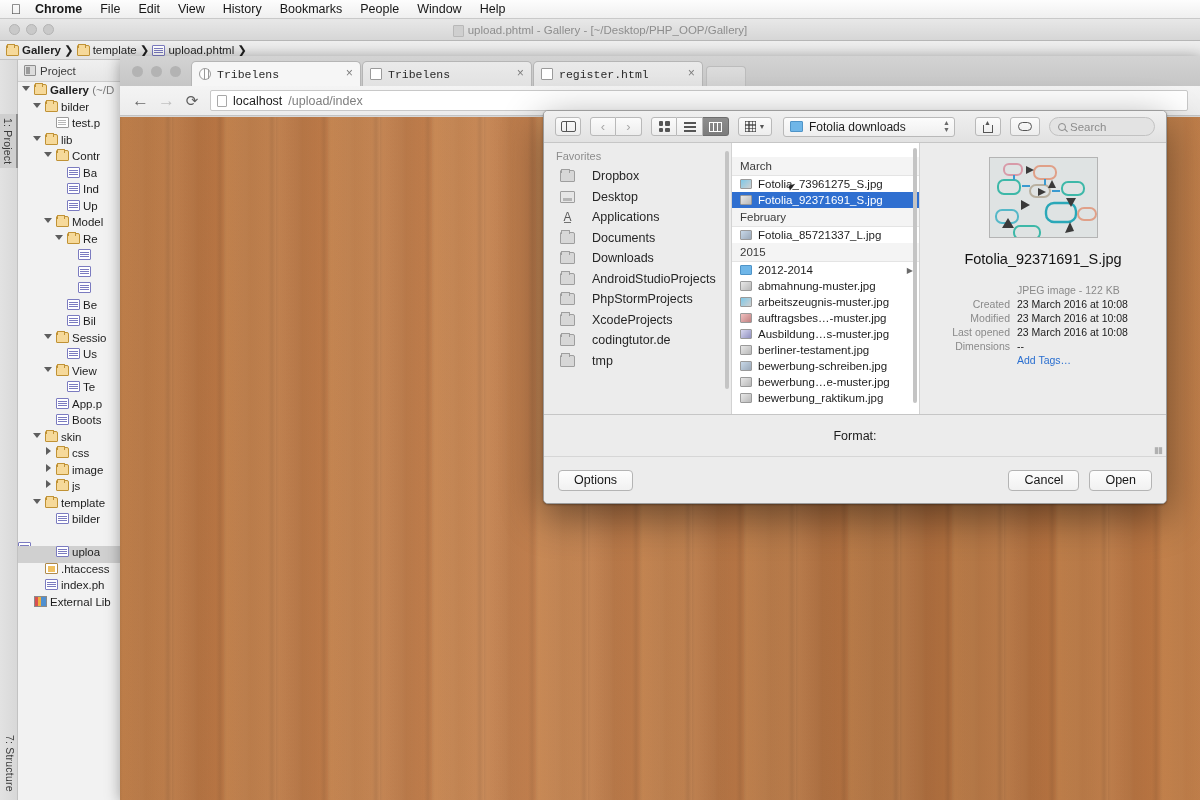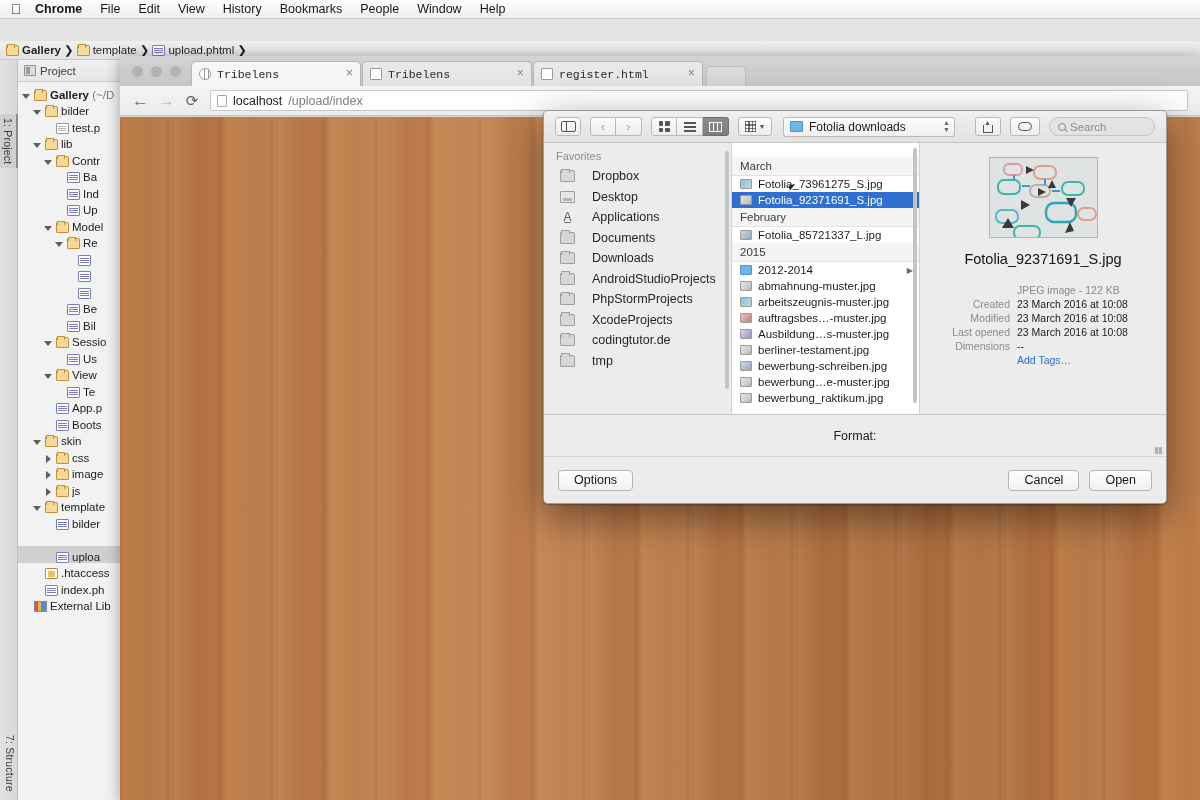--- a/index.html
+++ b/index.html
@@ -84,21 +84,21 @@
   }
   .proj-header .hicon{
     width:12px;height:11px;border:1px solid #8e8e8e; border-radius:1px; background:#dcdcdc;
     position:relative;
   }
   .proj-header .hicon:after{content:"";position:absolute;left:1px;top:1px;width:4px;height:7px;background:#9a9a9a;}
   .proj-header .caret{ margin-left:auto; margin-right:8px; border-left:4px solid transparent;border-right:4px solid transparent;border-top:5px solid #6a6a6a;}
 
   .tree{ padding-top:2px; font-size:11.5px; }
   .tnode{
-    display:flex; align-items:flex-end; height:16.5px; white-space:nowrap; gap:3px;
+    display:flex; align-items:flex-start; height:16.5px; white-space:nowrap; gap:3px;
     padding-right:2px; position:relative;
   }
   .tnode.sel{ background:#d0d0d0; }
   .tw{ width:9px; height:9px; flex:0 0 9px; position:relative; }
   .tw.down:after{
     content:""; position:absolute; left:0; top:2px;
     border-left:4px solid transparent;border-right:4px solid transparent;border-top:5px solid #5e5e5e;
   }
   .tw.right:after{
     content:""; position:absolute; left:2px; top:0;
@@ -334,20 +334,31 @@
   <div class="mi">View</div>
   <div class="mi">History</div>
   <div class="mi">Bookmarks</div>
   <div class="mi">People</div>
   <div class="mi">Window</div>
   <div class="mi">Help</div>
 </div>
 
 <div class="ide">
 
+  <div class="ide-titlebar">
+    <div class="ide-traffic">
+      <i></i>
+      <i></i>
+      <i></i>
+    </div>
+    <div class="ide-title">
+      <span class="tdoc"></span>
+      <span>upload.phtml - Gallery - [~/Desktop/PHP_OOP/Gallery]</span>
+    </div>
+  </div>
 
   <div class="ide-breadcrumb">
     <div class="crumb b1">
       <span class="ic folder"></span>
       <span class="lbl">Gallery</span>
     </div>
     <span class="sep">❯</span>
     <div class="crumb">
       <span class="ic folder"></span>
       <span class="lbl">template</span>

